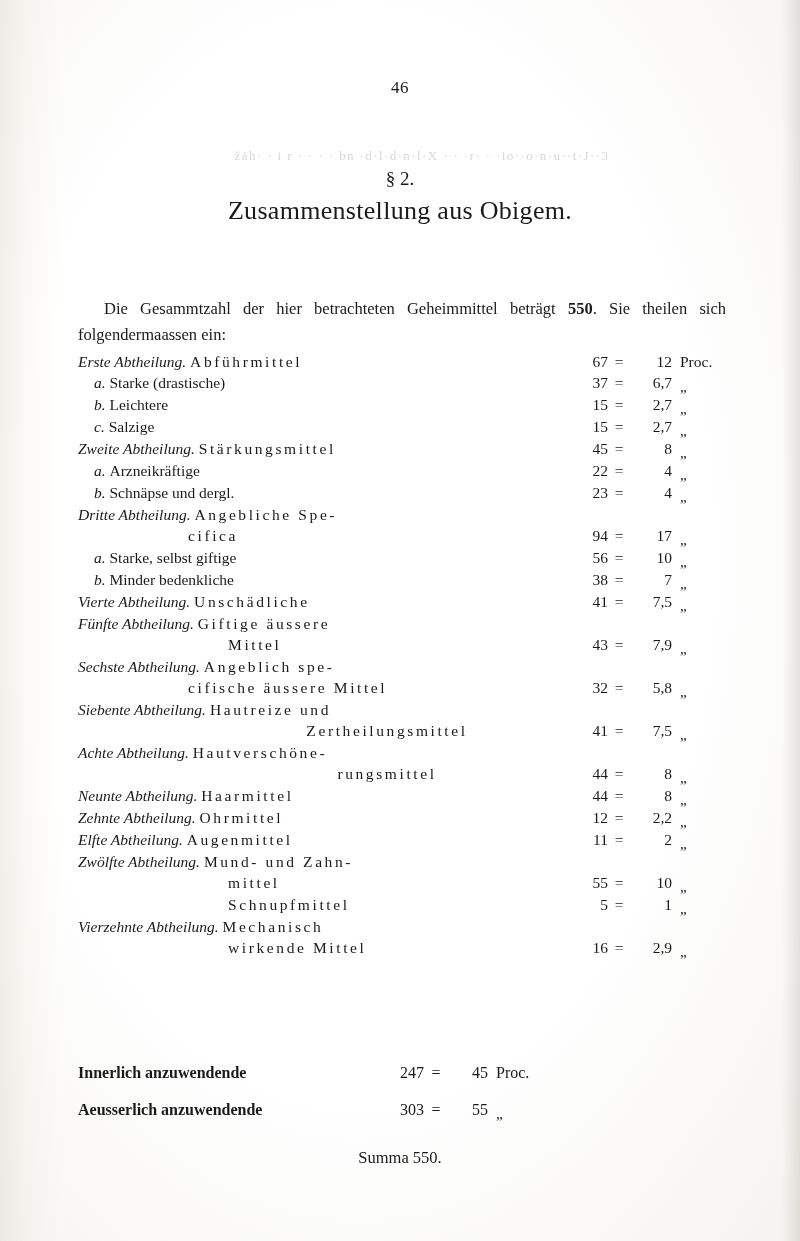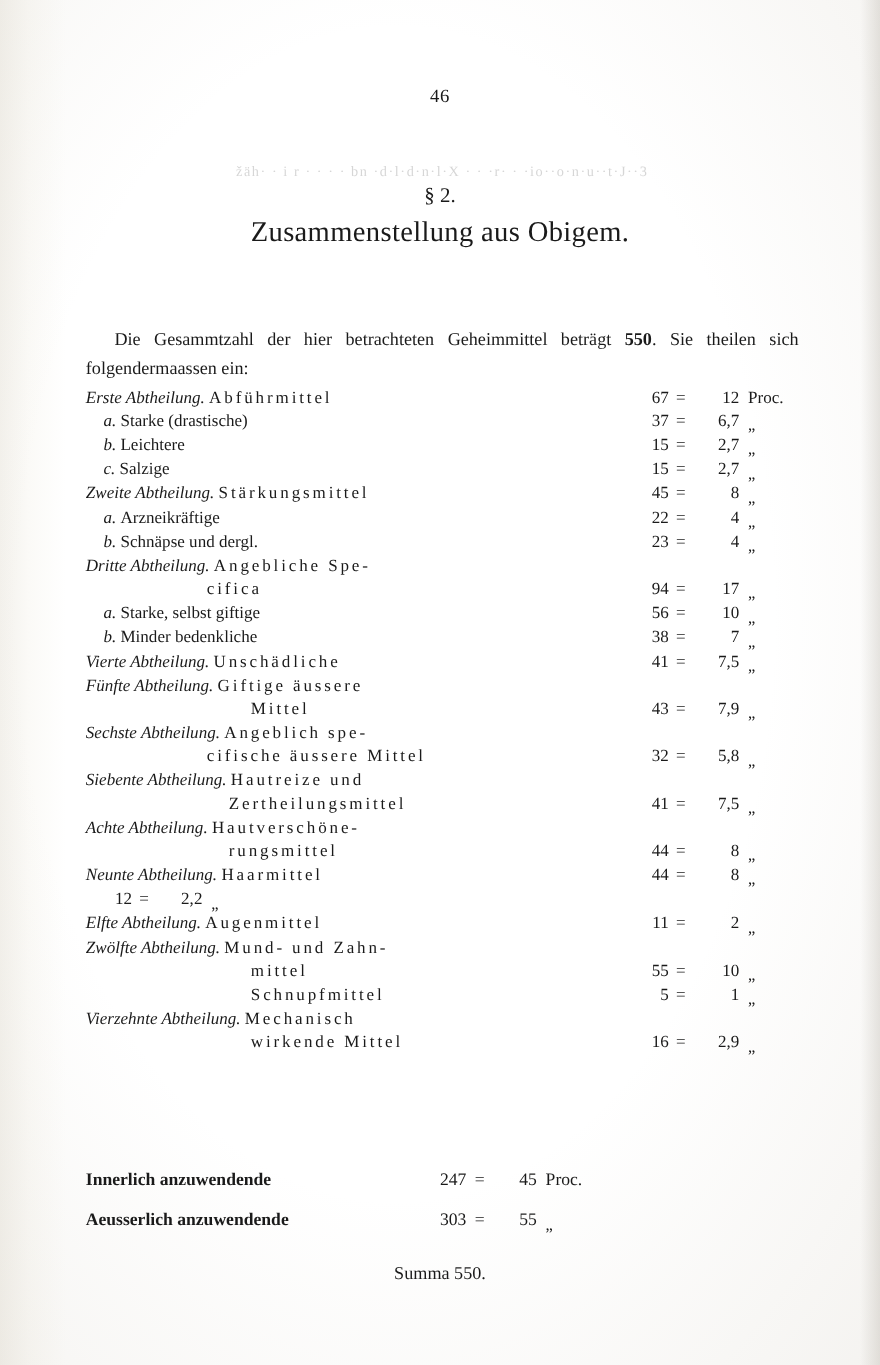--- a/index.html
+++ b/index.html
@@ -36,21 +36,21 @@
     top: 78px;
     left: 0;
     width: 800px;
     text-align: center;
     font-size: 17px;
     letter-spacing: 0.5px;
   }
   .ghost {
     position: absolute;
     top: 148px;
-    left: 102px;
+    left: 122px;
     width: 600px;
     text-align: center;
     font-size: 13px;
     color: rgba(120,120,120,0.30);
     letter-spacing: 1.4px;
     white-space: nowrap;
     overflow: hidden;
   }
   .section-mark {
     position: absolute;
@@ -100,21 +100,21 @@
     flex: 1 1 auto;
     min-width: 0;
   }
   .lbl {
     display: block;
     white-space: nowrap;
   }
   .lbl.ind1 { padding-left: 16px; }
   .lbl.ind2 { padding-left: 110px; }
   .lbl.ind3 { padding-left: 150px; }
-  .lbl.ind4 { padding-left: 130px; }
+  .lbl.ind4 { padding-left: 130px; text-align: center; }
   .it { font-style: italic; margin-top: 21px; }
   .sp { letter-spacing: 2.6px; }
   .num {
     flex: 0 0 42px;
     text-align: right;
     white-space: nowrap;
   }
   .eq {
     flex: 0 0 22px;
     text-align: center;
@@ -380,20 +380,23 @@
       <div class="row">
         <div class="rowlines">
           <span class="lbl"><span class="it">Neunte Abtheilung. </span><span class="sp">Haarmittel</span></span>
         </div>
         <div class="num">44</div>
         <div class="eq">=</div>
         <div class="val">8</div>
         <div class="unit quote">„</div>
       </div>
       <div class="row">
+        <div class="rowlines">
+          <span class="lbl"><span class="it">Zehnte Abtheilung. </span><span class="sp">Ohrmittel</span></span>
+        </div>
         <div class="num">12</div>
         <div class="eq">=</div>
         <div class="val">2,2</div>
         <div class="unit quote">„</div>
       </div>
       <div class="row">
         <div class="rowlines">
           <span class="lbl"><span class="it">Elfte Abtheilung. </span><span class="sp">Augenmittel</span></span>
         </div>
         <div class="num">11</div>

